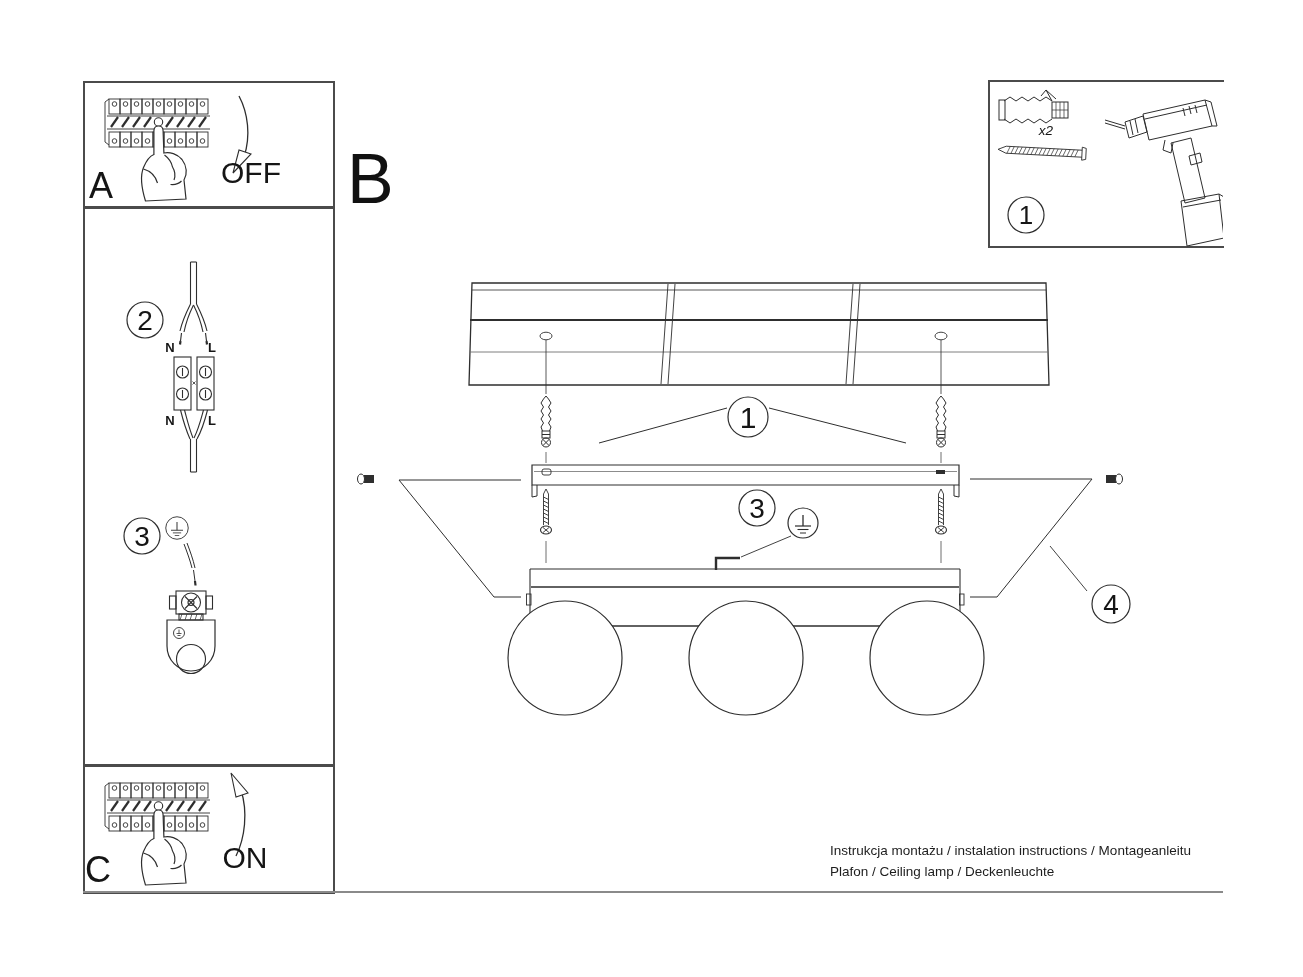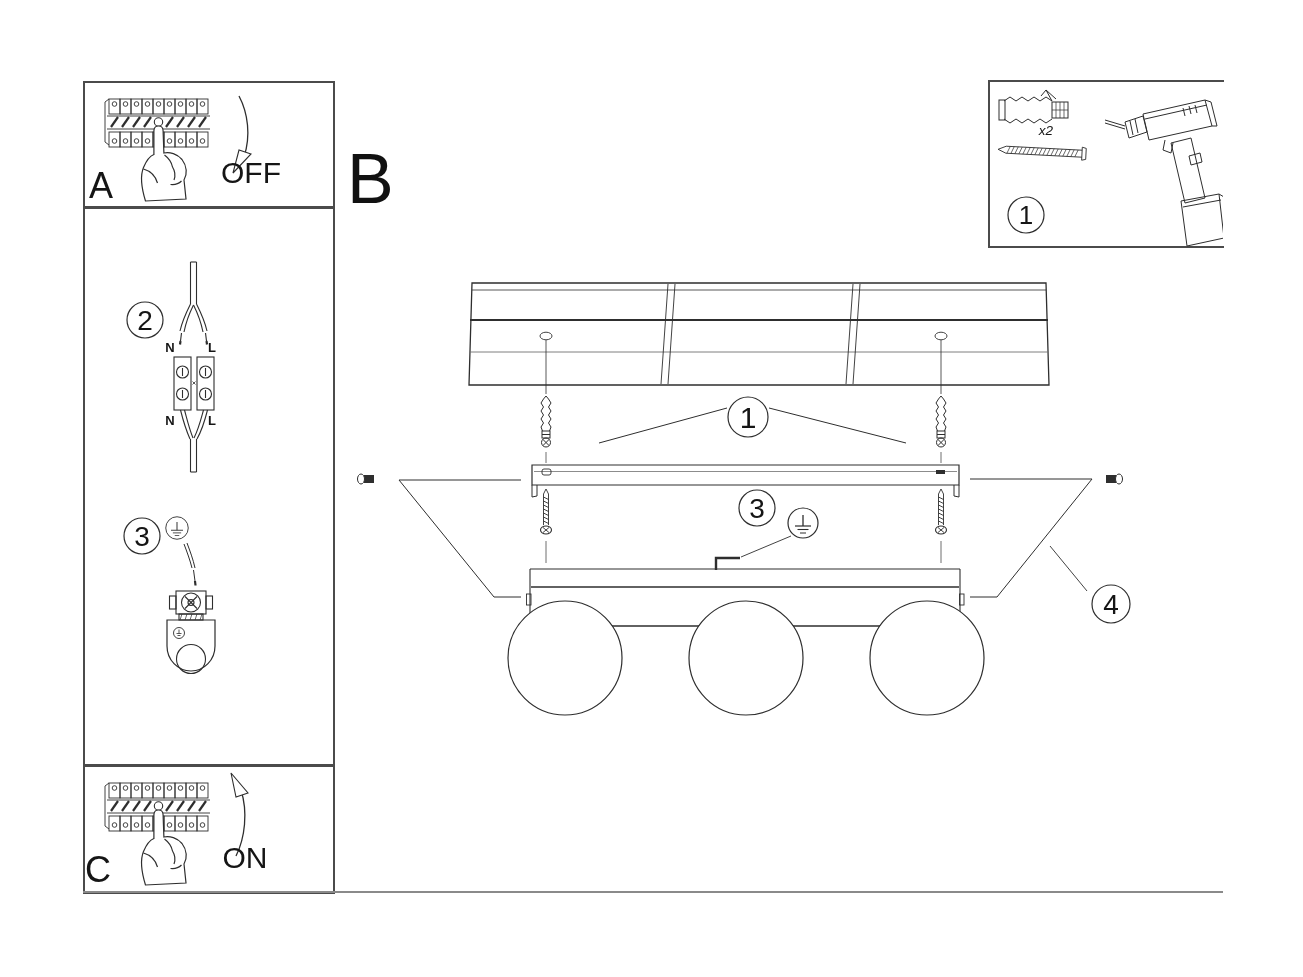--- a/index.html
+++ b/index.html
@@ -406,15 +406,19 @@
       <rect x="526.5" y="594" width="4.5" height="11" stroke-width="0.9"></rect>
       <rect x="959.5" y="594" width="4.5" height="11" stroke-width="0.9"></rect>
     </g>
     <g>
       <circle cx="565" cy="658" r="57" fill="#fff" stroke="#2e2e2e" stroke-width="1.2"></circle>
       <circle cx="746" cy="658" r="57" fill="#fff" stroke="#2e2e2e" stroke-width="1.2"></circle>
       <circle cx="927" cy="658" r="57" fill="#fff" stroke="#2e2e2e" stroke-width="1.2"></circle>
     </g>
   </svg>
 
+  <div class="footer">
+    <div>Instrukcja montażu / instalation instructions / Montageanleitu</div>
+    <div>Plafon / Ceiling lamp / Deckenleuchte</div>
+  </div>
 
   <div class="baseline"></div>
 </div>
 
 </body></html>

